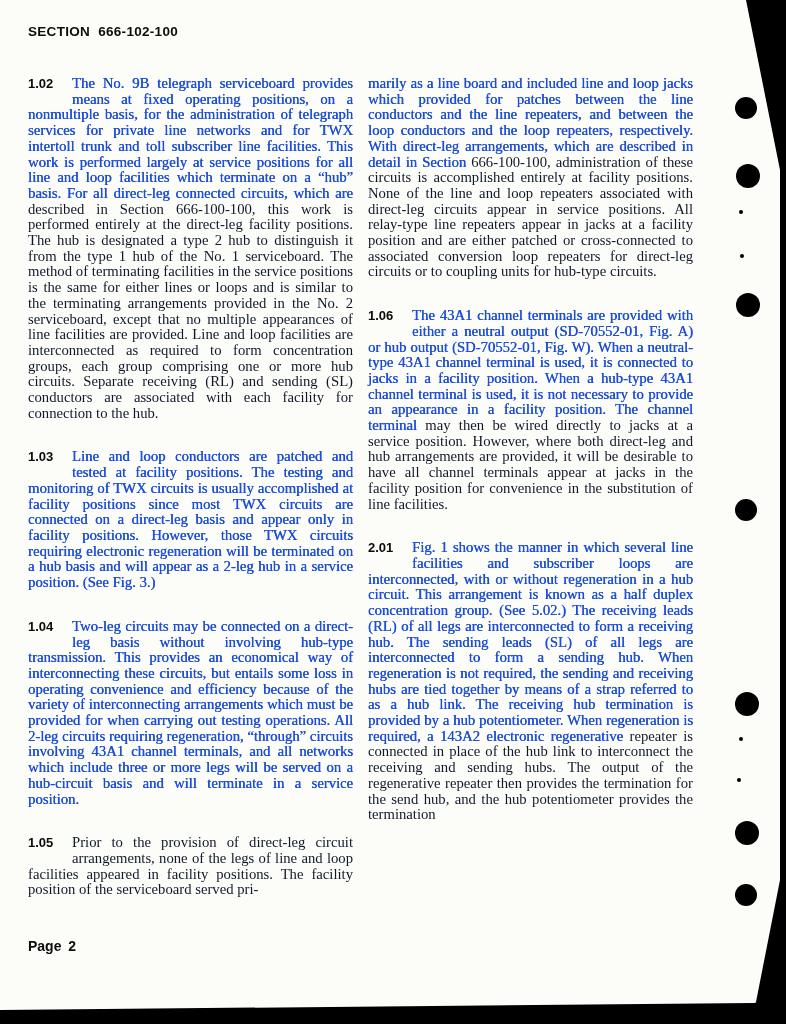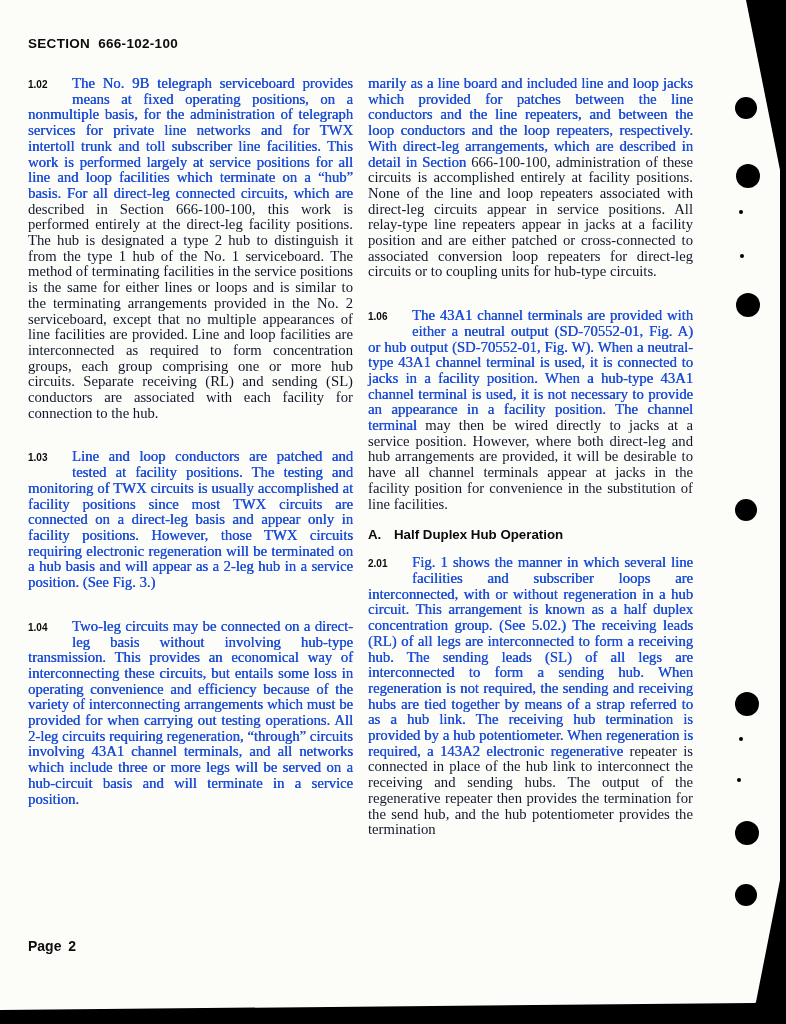--- a/index.html
+++ b/index.html
@@ -8,21 +8,21 @@
     width: 786px;
     height: 1024px;
     background: #fcfcf9;
     overflow: hidden;
     font-family: "Liberation Serif", "DejaVu Serif", serif;
     color: #1c1c1c;
   }
   .doc-header {
     position: absolute;
     left: 28px;
-    top: 36px;
+    top: 24px;
     font-family: "Liberation Sans", "DejaVu Sans", sans-serif;
     font-weight: bold;
     font-size: 13.5px;
     letter-spacing: 0.3px;
     word-spacing: 4px;
     color: #0c0c0c;
   }
   .doc-footer {
     position: absolute;
     left: 28px;
@@ -48,21 +48,21 @@
   }
   .para + .para { margin-top: 28px; }
   .numbox {
     float: left;
     width: 44px;
     height: 31px;
   }
   .pnum {
     font-family: "Liberation Sans", "DejaVu Sans", sans-serif;
     font-weight: bold;
-    font-size: 10px;
+    font-size: 13px;
     color: #0a0a0a;
   }
   .run.heavy {
     color: #1d4ed8;
     text-shadow: 0.35px 0 0 currentColor;
   }
   .run.light { color: #0f172a; }
   .sec-head {
     margin: 22px 0 0 0;
     font-family: "Liberation Sans", "DejaVu Sans", sans-serif;
@@ -106,32 +106,32 @@
   <section class="column col-left">
     <div class="para">
       <span class="numbox"><span class="pnum">1.02</span></span><span class="run heavy">The No. 9B telegraph serviceboard provides means at fixed operating positions, on a nonmultiple basis, for the administration of telegraph services for private line networks and for TWX intertoll trunk and toll subscriber line facilities. This work is performed largely at service positions for all line and loop facilities which terminate on a “hub” basis. For all direct-leg connected circuits, which are </span><span class="run light">described in Section 666-100-100, this work is performed entirely at the direct-leg facility positions. The hub is designated a type 2 hub to distinguish it from the type 1 hub of the No. 1 serviceboard. The method of terminating facilities in the service positions is the same for either lines or loops and is similar to the terminating arrangements provided in the No. 2 serviceboard, except that no multiple appearances of line facilities are provided. Line and loop facilities are interconnected as required to form concentration groups, each group comprising one or more hub circuits. Separate receiving (RL) and sending (SL) conductors are associated with each facility for connection to the hub.</span>
     </div>
     <div class="para">
       <span class="numbox"><span class="pnum">1.03</span></span><span class="run heavy">Line and loop conductors are patched and tested at facility positions. The testing and monitoring of TWX circuits is usually accomplished at facility positions since most TWX circuits are connected on a direct-leg basis and appear only in facility positions. However, those TWX circuits requiring electronic regeneration will be terminated on a hub basis and will appear as a 2-leg hub in a service position. (See Fig. 3.)</span>
     </div>
     <div class="para">
       <span class="numbox"><span class="pnum">1.04</span></span><span class="run heavy">Two-leg circuits may be connected on a direct-leg basis without involving hub-type transmission. This provides an economical way of interconnecting these circuits, but entails some loss in operating convenience and efficiency because of the variety of interconnecting arrangements which must be provided for when carrying out testing operations. All 2-leg circuits requiring regeneration, “through” circuits involving 43A1 channel terminals, and all networks which include three or more legs will be served on a hub-circuit basis and will terminate in a service position.</span>
     </div>
+    <div class="para">
+      <span class="numbox"><span class="pnum">1.05</span></span><span class="run light">Prior to the provision of direct-leg circuit arrangements, none of the legs of line and loop facilities appeared in facility positions. The facility position of the serviceboard served pri-</span>
+    </div>
   </section>
 
   <section class="column col-right">
     <div class="para">
       <span class="run heavy">marily as a line board and included line and loop jacks which provided for patches between the line conductors and the line repeaters, and between the loop conductors and the loop repeaters, respectively. With direct-leg arrangements, which are described in detail in Section </span><span class="run light">666-100-100, administration of these circuits is accomplished entirely at facility positions. None of the line and loop repeaters associated with direct-leg circuits appear in service positions. All relay-type line repeaters appear in jacks at a facility position and are either patched or cross-connected to associated conversion loop repeaters for direct-leg circuits or to coupling units for hub-type circuits.</span>
     </div>
     <div class="para">
       <span class="numbox"><span class="pnum">1.06</span></span><span class="run heavy">The 43A1 channel terminals are provided with either a neutral output (SD-70552-01, Fig. A) or hub output (SD-70552-01, Fig. W). When a neutral-type 43A1 channel terminal is used, it is connected to jacks in a facility position. When a hub-type 43A1 channel terminal is used, it is not necessary to provide an appearance in a facility position. The channel terminal </span><span class="run light">may then be wired directly to jacks at a service position. However, where both direct-leg and hub arrangements are provided, it will be desirable to have all channel terminals appear at jacks in the facility position for convenience in the substitution of line facilities.</span>
     </div>
-    <h3 class="sub-head">
-      <span class="hnum">A.</span><span>Half Duplex Hub Operation</span>
-    </h3>
     <div class="para after-head">
       <span class="numbox"><span class="pnum">2.01</span></span><span class="run heavy">Fig. 1 shows the manner in which several line facilities and subscriber loops are interconnected, with or without regeneration in a hub circuit. This arrangement is known as a half duplex concentration group. (See 5.02.) The receiving leads (RL) of all legs are interconnected to form a receiving hub. The sending leads (SL) of all legs are interconnected to form a sending hub. When regeneration is not required, the sending and receiving hubs are tied together by means of a strap referred to as a hub link. The receiving hub termination is provided by a hub potentiometer. When regeneration is required, a 143A2 electronic regenerative </span><span class="run light">repeater is connected in place of the hub link to interconnect the receiving and sending hubs. The output of the regenerative repeater then provides the termination for the send hub, and the hub potentiometer provides the termination</span>
     </div>
   </section>
 
   <div class="doc-footer">Page 2</div>
 
   <svg class="edges" width="786" height="1024" viewBox="0 0 786 1024">
     <polygon points="746,0 786,0 786,176 780,170" fill="#000"></polygon>
     <rect x="780" y="168" width="6" height="712" fill="#000"></rect>

